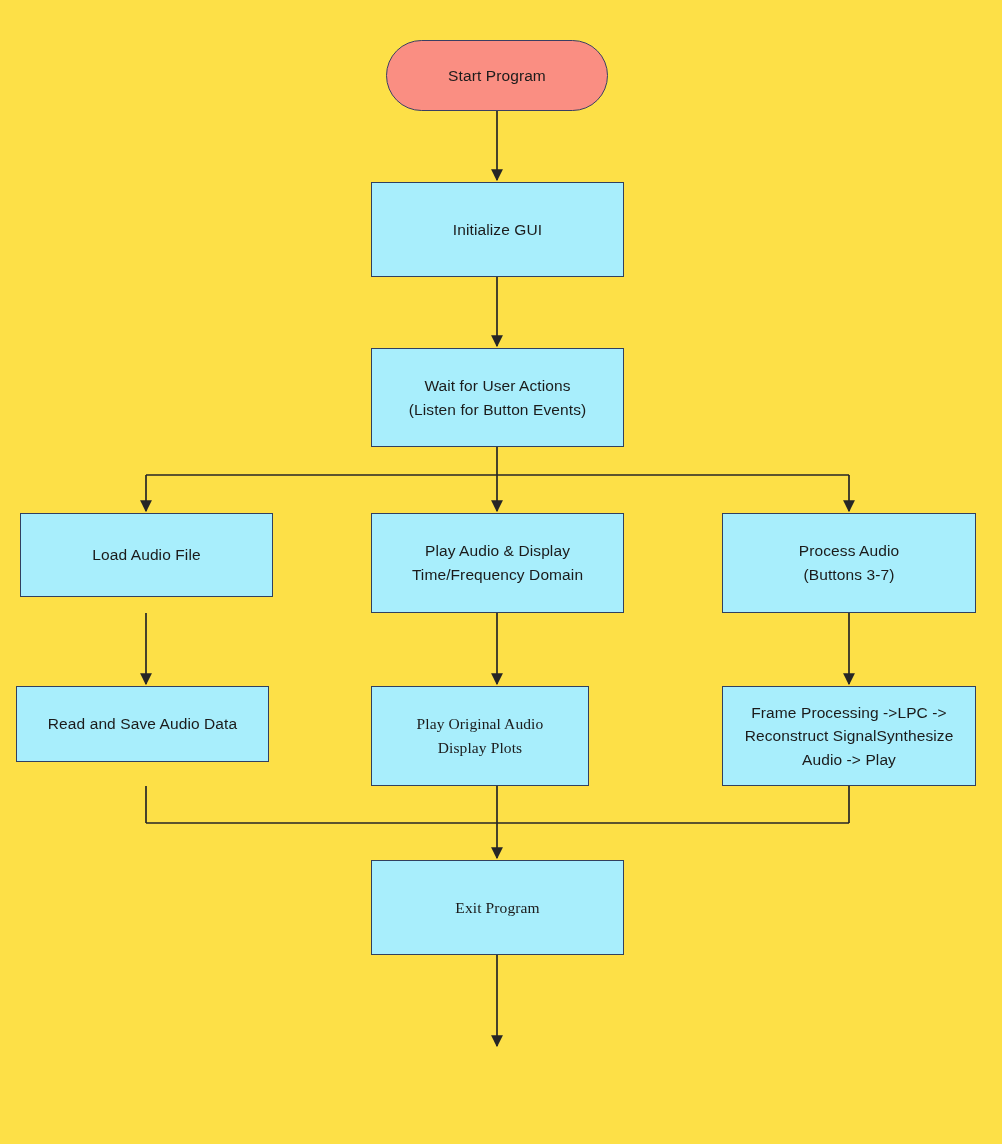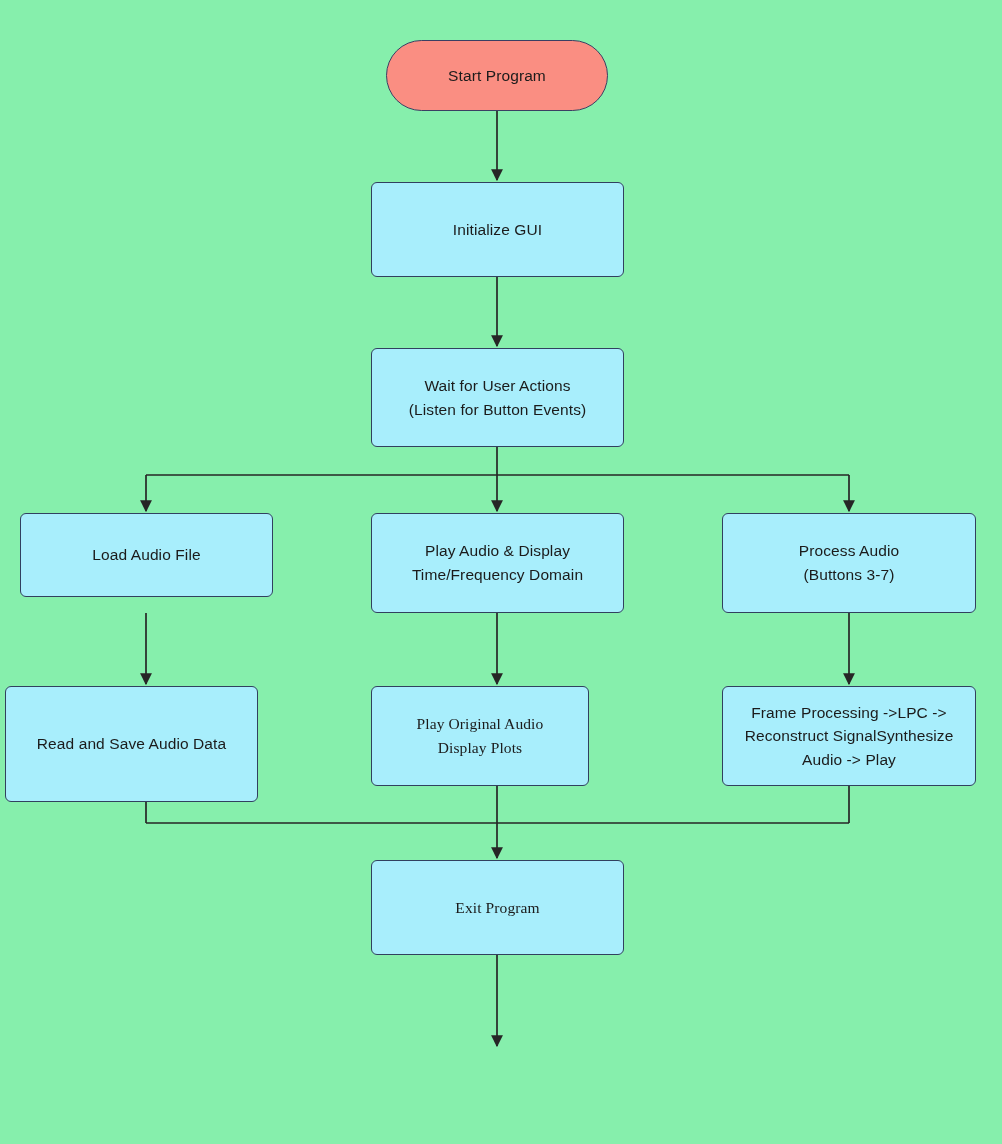--- a/index.html
+++ b/index.html
@@ -7,21 +7,21 @@
     padding: 0;
     background: #ffffff;
   }
   body {
     font-family: "Liberation Sans", sans-serif;
   }
   #canvas {
     position: relative;
     width: 1002px;
     height: 1144px;
-    background: #86efac;
+    background: #fde047;
     overflow: hidden;
   }
   #edges {
     position: absolute;
     left: 0;
     top: 0;
     width: 1002px;
     height: 1144px;
     pointer-events: none;
   }
@@ -30,21 +30,20 @@
     box-sizing: border-box;
     display: flex;
     align-items: center;
     justify-content: center;
     text-align: center;
     color: #1b1b1b;
     font-size: 15.5px;
     line-height: 1.52;
     letter-spacing: 0.1px;
     white-space: pre-line;
-    border-radius: 6px;
   }
   .node.process {
     background: #a8eefc;
     border: 1.6px solid #31405f;
   }
   .node.terminal {
     background: #fa8e82;
     border: 1.6px solid #3a3f63;
     border-radius: 999px;
   }
@@ -110,21 +109,21 @@
   <div class="node process" style="left:371px; top:513px; width:253px; height:100px;">
     <span class="node-label">Play Audio &amp; Display
 Time/Frequency Domain</span>
   </div>
 
   <div class="node process" style="left:722px; top:513px; width:254px; height:100px;">
     <span class="node-label">Process Audio
 (Buttons 3-7)</span>
   </div>
 
-  <div class="node process" style="left:5px; top:686px; width:253px; height:116px;">
+  <div class="node process" style="left:16px; top:686px; width:253px; height:76px;">
     <span class="node-label">Read and Save Audio Data</span>
   </div>
 
   <div class="node process" style="left:371px; top:686px; width:218px; height:100px;font-family:Liberation Serif, serif;">
     <span class="node-label">Play Original Audio
 Display Plots</span>
   </div>
 
   <div class="node process" style="left:722px; top:686px; width:254px; height:100px;">
     <span class="node-label">Frame Processing -&gt;LPC -&gt;

